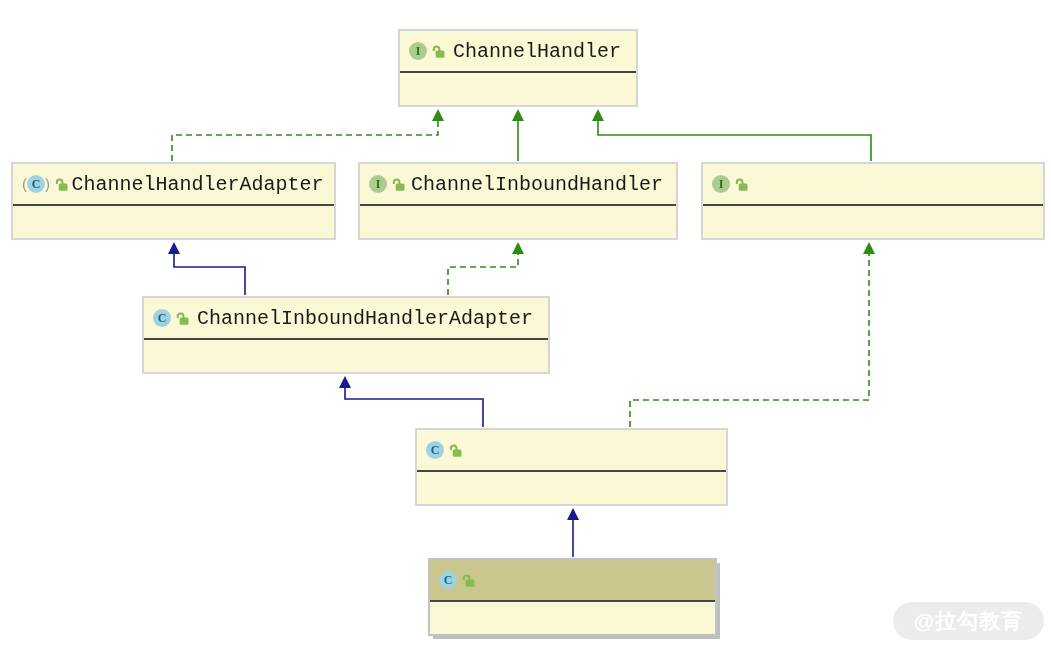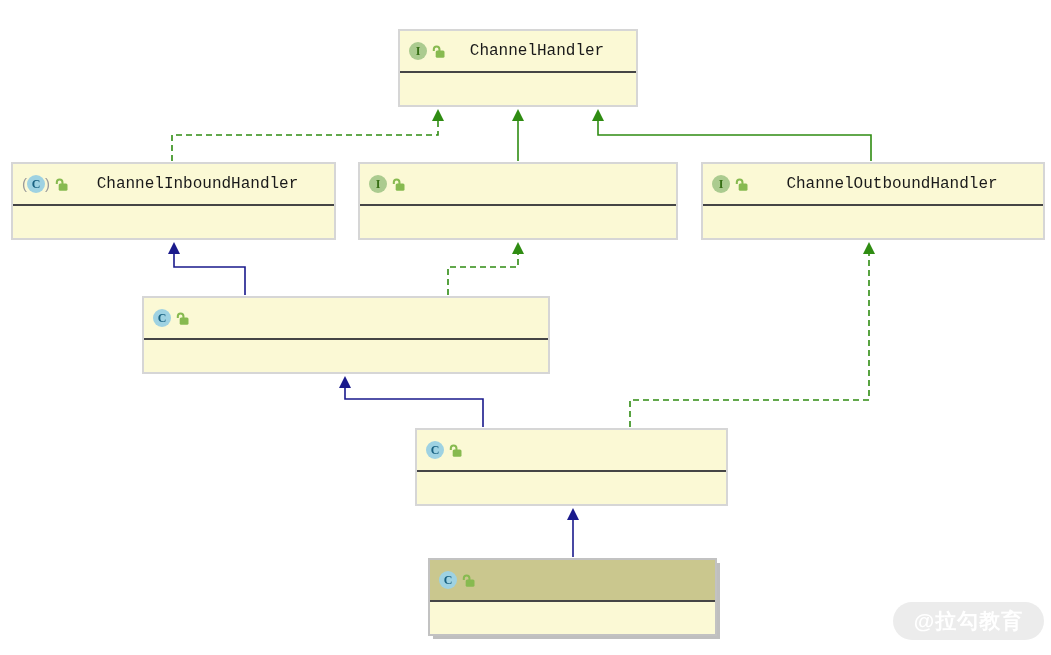--- a/index.html
+++ b/index.html
@@ -76,21 +76,21 @@
   }
   .lock {
     margin-left: 4px;
     flex: 0 0 auto;
     display: inline-flex;
   }
   .node-label {
     flex: 1 1 auto;
     text-align: center;
     font-family: "Liberation Mono", "DejaVu Sans Mono", monospace;
-    font-size: 16px;
+    font-size: 20px;
     color: #1a1a1a;
     white-space: nowrap;
     overflow: hidden;
   }
   
   #node-channel-handler                 { left: 398px; top: 29px;  width: 240px; }
   #node-channel-handler-adapter         { left: 11px;  top: 162px; width: 325px; }
   #node-channel-inbound-handler         { left: 358px; top: 162px; width: 320px; }
   #node-channel-outbound-handler        { left: 701px; top: 162px; width: 344px; }
   #node-channel-inbound-handler-adapter { left: 142px; top: 296px; width: 408px; }
@@ -156,61 +156,62 @@
     <div class="node-header">
       <span class="paren">(</span>
       <span class="badge badge-c">C</span>
       <span class="paren">)</span>
       <span class="lock">
         <svg width="15" height="15" viewBox="0 0 16 16">
             <path d="M3 7.4 V5.6 a3 3 0 0 1 6 0 V7.4" fill="none" stroke="#87ba50" stroke-width="2.2"></path>
             <rect x="5" y="7" width="9.4" height="7.6" rx="1.6" fill="#87ba50"></rect>
           </svg>
       </span>
+      <span class="node-label">ChannelHandlerAdapter</span>
+    </div>
+    <div class="node-body"></div>
+  </div>
+
+  <div class="node" id="node-channel-inbound-handler">
+    <div class="node-header">
+      <span class="badge badge-i">I</span>
+      <span class="lock">
+        <svg width="15" height="15" viewBox="0 0 16 16">
+            <path d="M3 7.4 V5.6 a3 3 0 0 1 6 0 V7.4" fill="none" stroke="#87ba50" stroke-width="2.2"></path>
+            <rect x="5" y="7" width="9.4" height="7.6" rx="1.6" fill="#87ba50"></rect>
+          </svg>
+      </span>
       <span class="node-label">ChannelInboundHandler</span>
     </div>
     <div class="node-body"></div>
   </div>
 
-  <div class="node" id="node-channel-inbound-handler">
+  <div class="node" id="node-channel-outbound-handler">
     <div class="node-header">
       <span class="badge badge-i">I</span>
       <span class="lock">
         <svg width="15" height="15" viewBox="0 0 16 16">
             <path d="M3 7.4 V5.6 a3 3 0 0 1 6 0 V7.4" fill="none" stroke="#87ba50" stroke-width="2.2"></path>
             <rect x="5" y="7" width="9.4" height="7.6" rx="1.6" fill="#87ba50"></rect>
           </svg>
       </span>
     </div>
     <div class="node-body"></div>
   </div>
 
-  <div class="node" id="node-channel-outbound-handler">
-    <div class="node-header">
-      <span class="badge badge-i">I</span>
-      <span class="lock">
-        <svg width="15" height="15" viewBox="0 0 16 16">
-            <path d="M3 7.4 V5.6 a3 3 0 0 1 6 0 V7.4" fill="none" stroke="#87ba50" stroke-width="2.2"></path>
-            <rect x="5" y="7" width="9.4" height="7.6" rx="1.6" fill="#87ba50"></rect>
-          </svg>
-      </span>
-      <span class="node-label">ChannelOutboundHandler</span>
-    </div>
-    <div class="node-body"></div>
-  </div>
-
   <div class="node" id="node-channel-inbound-handler-adapter">
     <div class="node-header">
       <span class="badge badge-c">C</span>
       <span class="lock">
         <svg width="15" height="15" viewBox="0 0 16 16">
             <path d="M3 7.4 V5.6 a3 3 0 0 1 6 0 V7.4" fill="none" stroke="#87ba50" stroke-width="2.2"></path>
             <rect x="5" y="7" width="9.4" height="7.6" rx="1.6" fill="#87ba50"></rect>
           </svg>
       </span>
+      <span class="node-label">ChannelInboundHandlerAdapter</span>
     </div>
     <div class="node-body"></div>
   </div>
 
   <div class="node" id="node-channel-duplex-handler">
     <div class="node-header">
       <span class="badge badge-c">C</span>
       <span class="lock">
         <svg width="15" height="15" viewBox="0 0 16 16">
             <path d="M3 7.4 V5.6 a3 3 0 0 1 6 0 V7.4" fill="none" stroke="#87ba50" stroke-width="2.2"></path>

